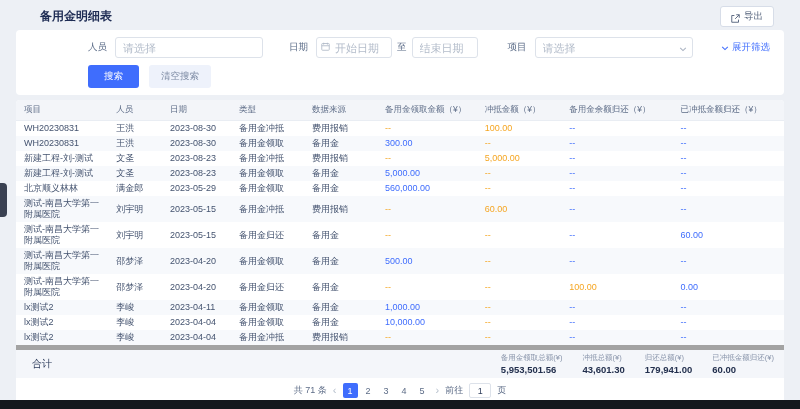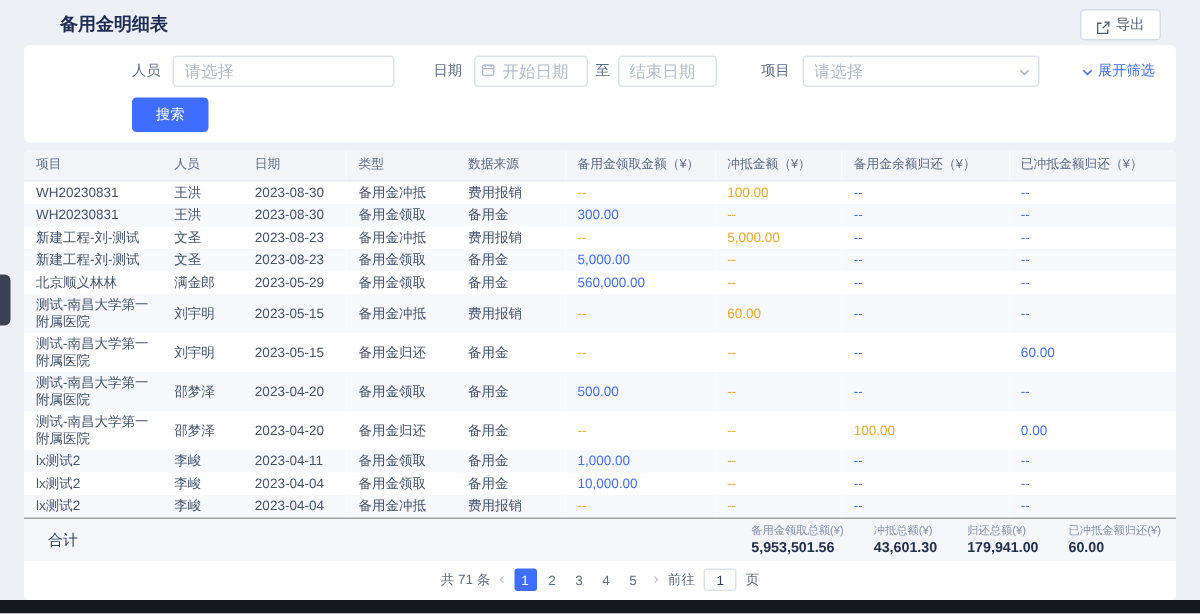--- a/index.html
+++ b/index.html
@@ -38,21 +38,21 @@
   .table-card { background:#fff; margin:5px 16px 0; border-radius:4px; overflow:hidden; }
   table { width:100%; border-collapse:collapse; table-layout:fixed; }
   thead th { background:#f3f5f9; color:#5d6c87; font-weight:normal; font-size:8.5px; text-align:left; padding:4px 8px; white-space:nowrap; overflow:hidden; border-bottom:1px solid #e9edf3; }
   tbody td { padding:2px 8px; font-size:9px; line-height:11px; color:#44536f; vertical-align:middle; overflow:hidden; }
   tbody tr { height:15px; }
   tbody tr:nth-child(even) { background:#f7f9fc; }
   td.blue { color:#3f6dfd; }
   td.orange { color:#f5a623; }
 
   
-  .summary-row { display:flex; align-items:center; background:#f4f6fa; border-top:1px solid #a3a3a3; padding:3px 10px 3px 16px; min-height:26px; }
+  .summary-row { display:flex; align-items:center; background:#f4f6fa; border-top:5px solid #a3a3a3; padding:3px 10px 3px 16px; min-height:26px; }
   .summary-label { font-size:10px; color:#2d3c5c; }
   .summary-stats { display:flex; margin-left:auto; gap:20px; }
   .stat-title { font-size:7.5px; color:#8793a9; margin-bottom:1px; white-space:nowrap; }
   .stat-value { font-size:9.5px; font-weight:bold; color:#222f4d; white-space:nowrap; }
 
   
   .pagination { display:flex; align-items:center; justify-content:center; gap:6px; padding:5px 0 6px; background:#fff; font-size:9px; color:#5d6c87; }
   .pages { display:flex; gap:3px; }
   .page-btn { min-width:15px; height:15px; border:none; background:transparent; color:#5d6c87; font-size:9px; cursor:pointer; border-radius:2px; font-family:inherit; }
   .page-btn.active { background:#3f6dfd; color:#fff; }
@@ -120,20 +120,21 @@
           <svg width="8" height="8" viewBox="0 0 10 10" fill="none" stroke="#3f6dfd" stroke-width="1.3">
               <path d="M1.5 3.5L5 7l3.5-3.5"></path>
             </svg>
         </span>
         <span>展开筛选</span>
       </div>
     </div>
 
     <div class="btn-row">
       <button class="search-btn">搜索</button>
+      <button class="clear-btn">清空搜索</button>
     </div>
   </div>
 
   <div class="table-card">
     <table>
       <colgroup>
         <col style="width:12%">
           <col style="width:7%">
           <col style="width:9%">
           <col style="width:9.5%">

